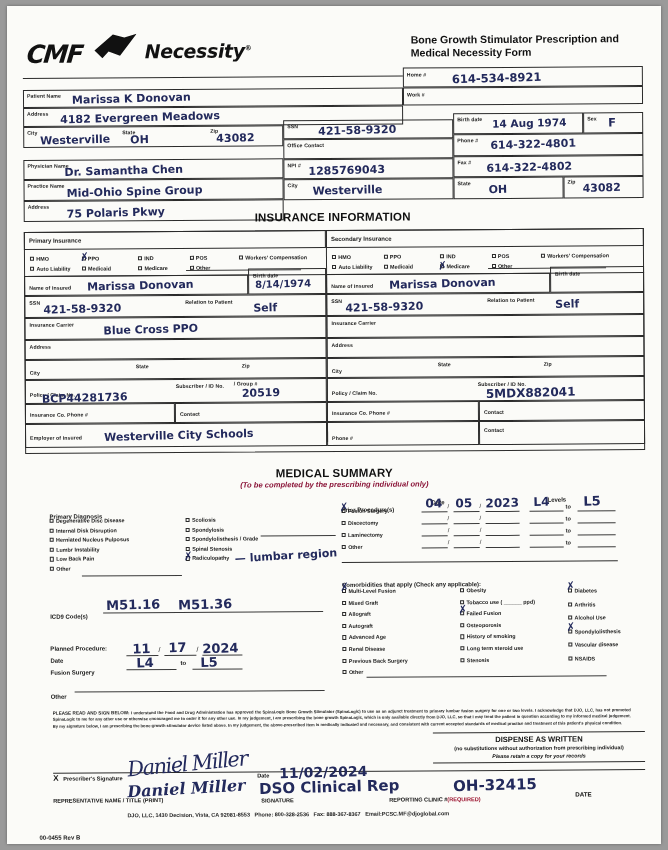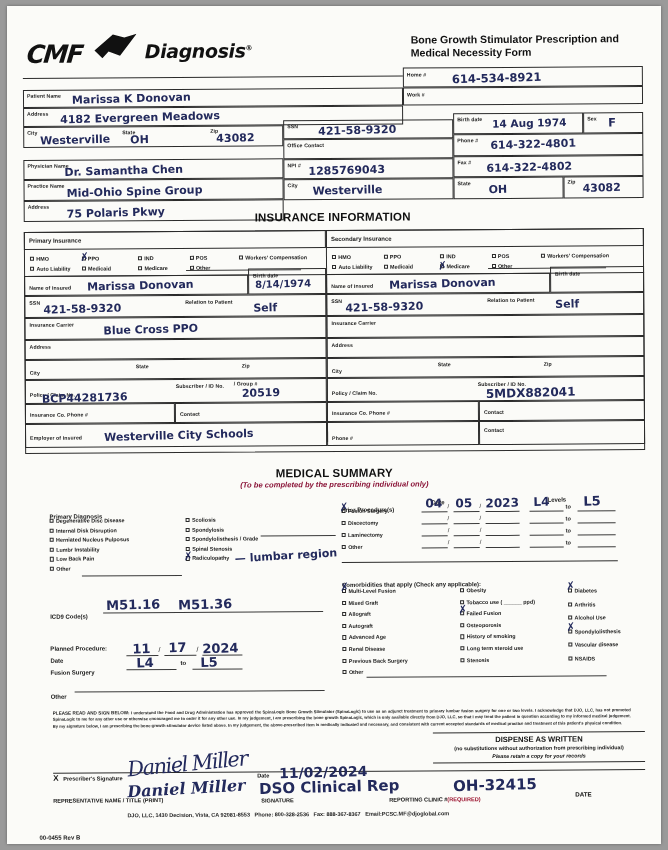--- a/index.html
+++ b/index.html
@@ -84,21 +84,21 @@
 </style>
 </head>
 <body>
 
 <div class="page">
 <div class="sheet">
 
   <div class="logo-cmf">CMF</div>
   <div class="swoosh"></div>
   <div class="logo-spinal">
-    <span>Diagnosis</span><sup>®</sup>
+    <span>Necessity</span><sup>®</sup>
   </div>
   <div class="title">Bone Growth Stimulator Prescription and Medical Necessity Form</div>
 
   <div class="hline" style="left:18px;top:70px;width:380px;"></div>
 
   <div class="box" style="left:398px;top:62px;width:240px;height:20px;">
     <span class="lbl" style="position:absolute;left:3px;top:3px;">Home #</span>
     <span class="hw" style="position:absolute;left:48px;top:3px;font-size:11.5px;">614-534-8921</span>
   </div>
   <div class="box" style="left:398px;top:82px;width:240px;height:18px;">

